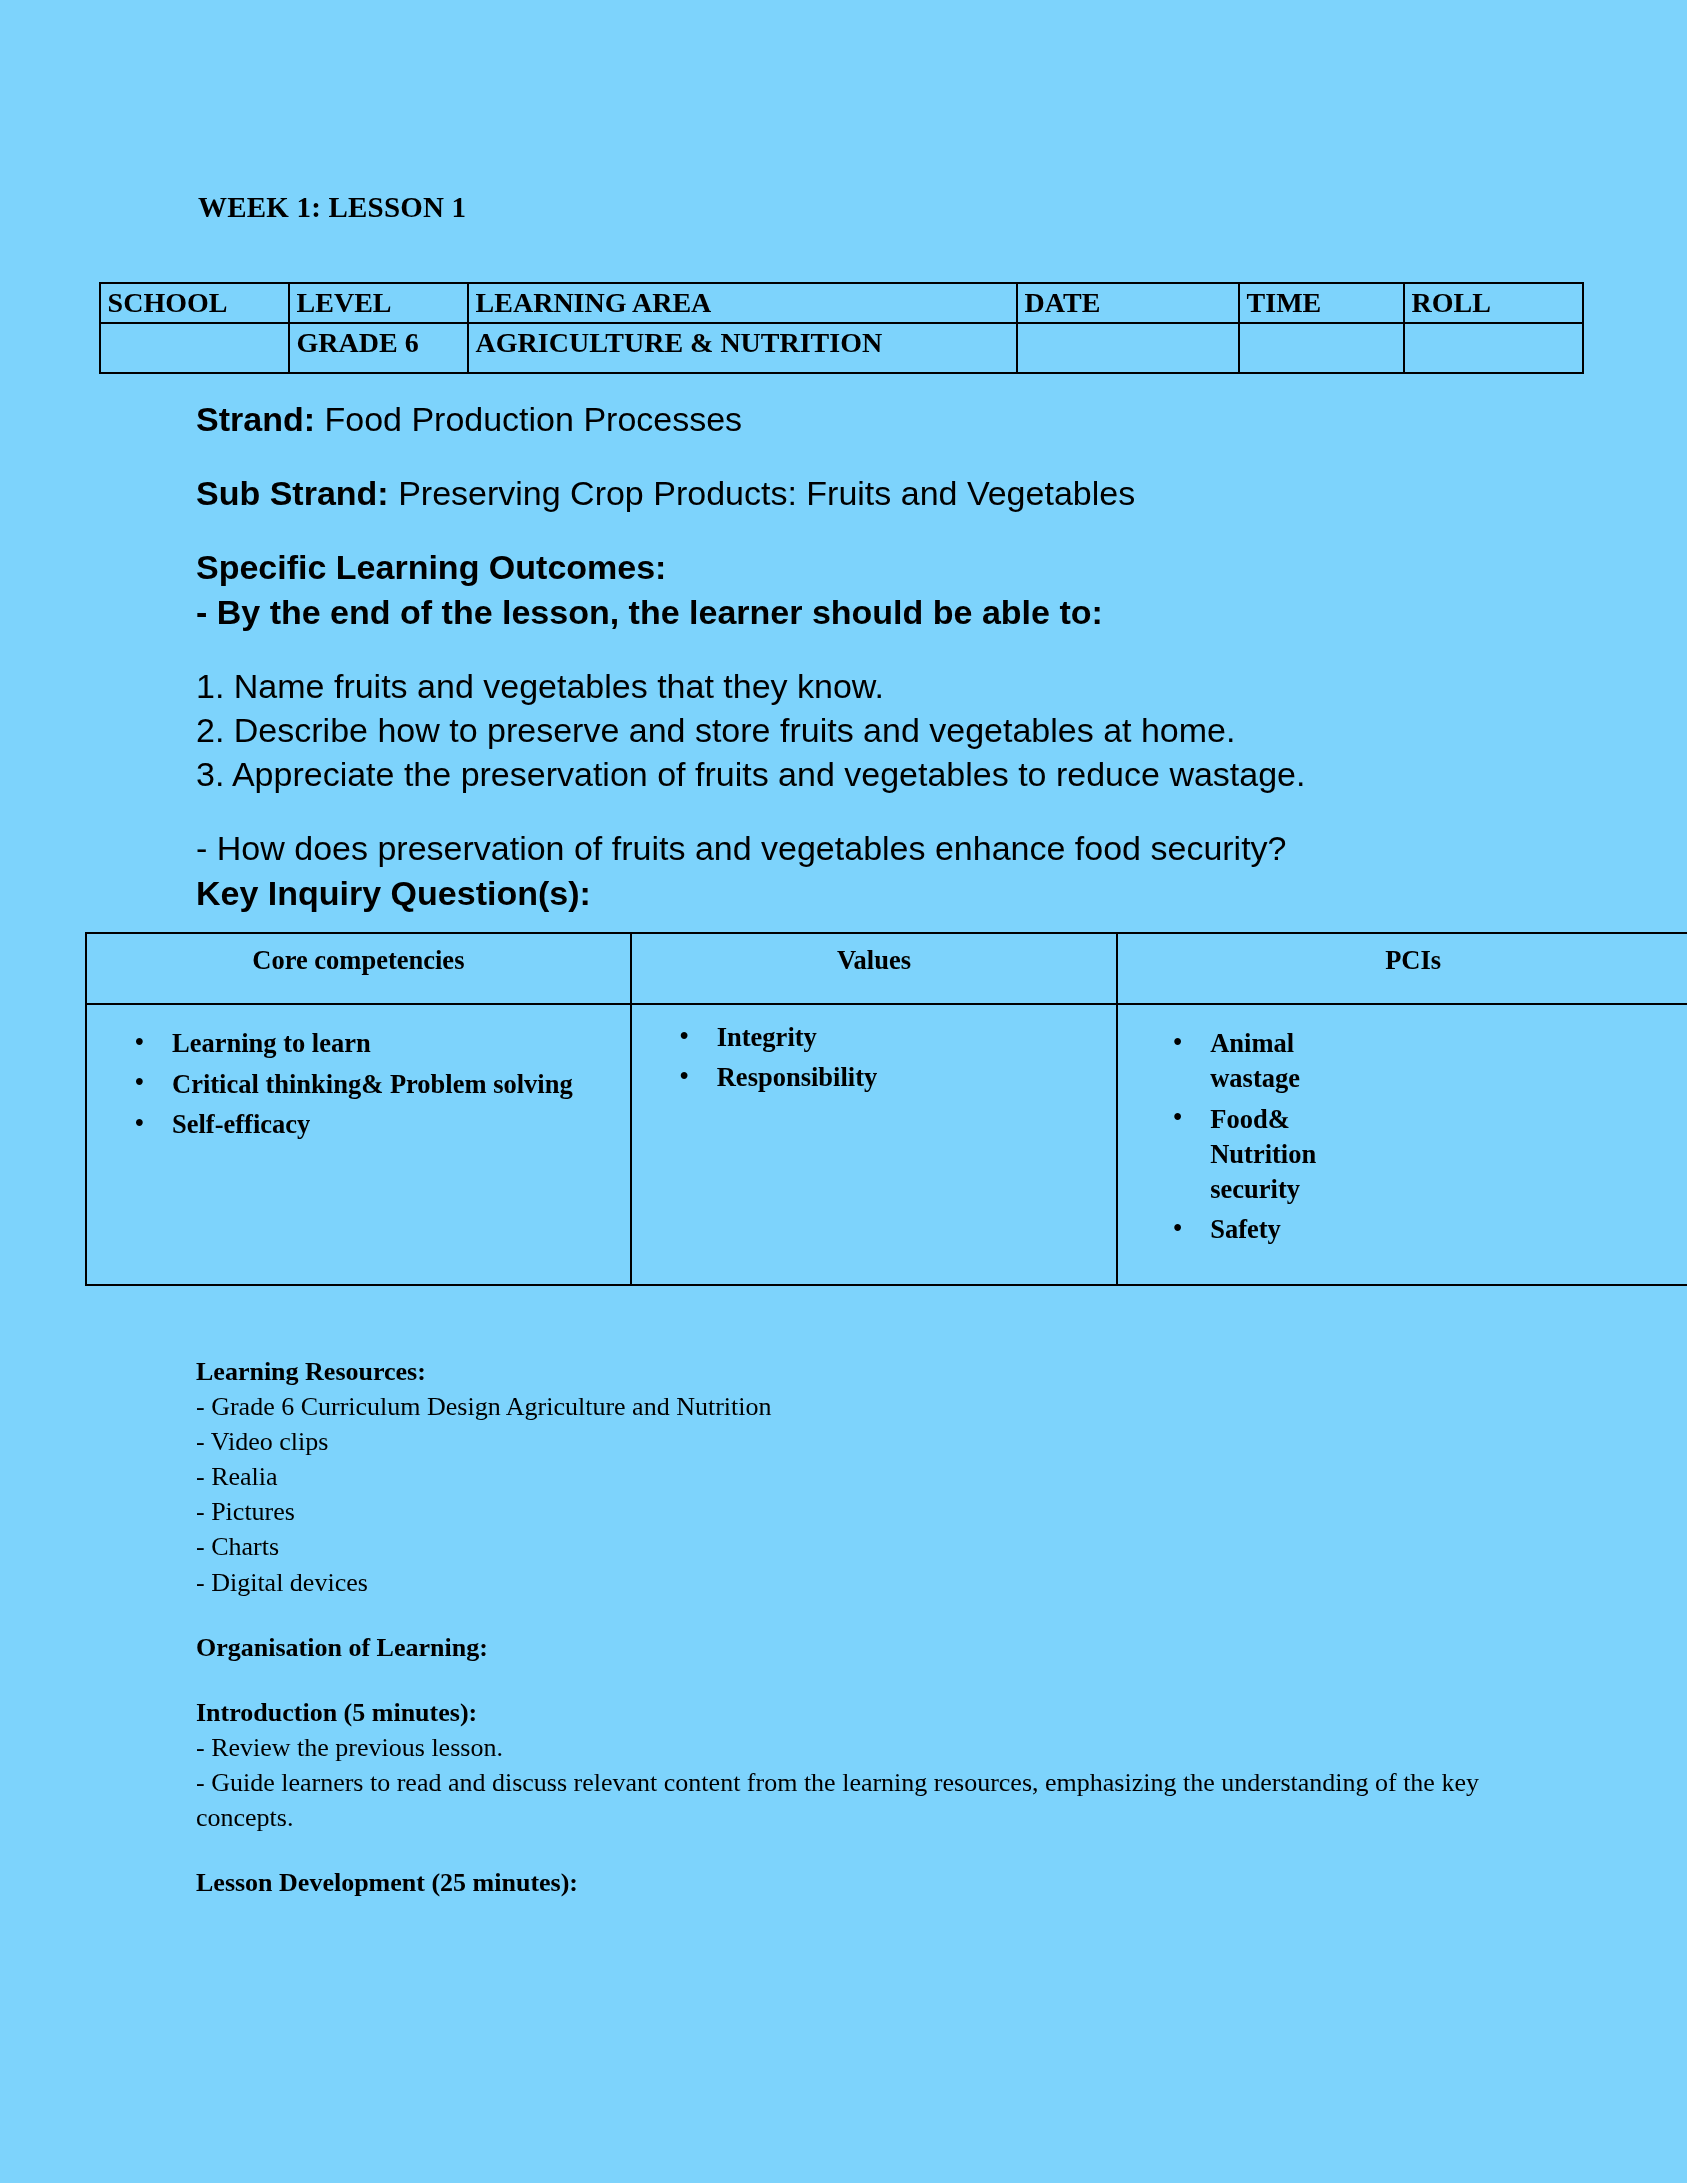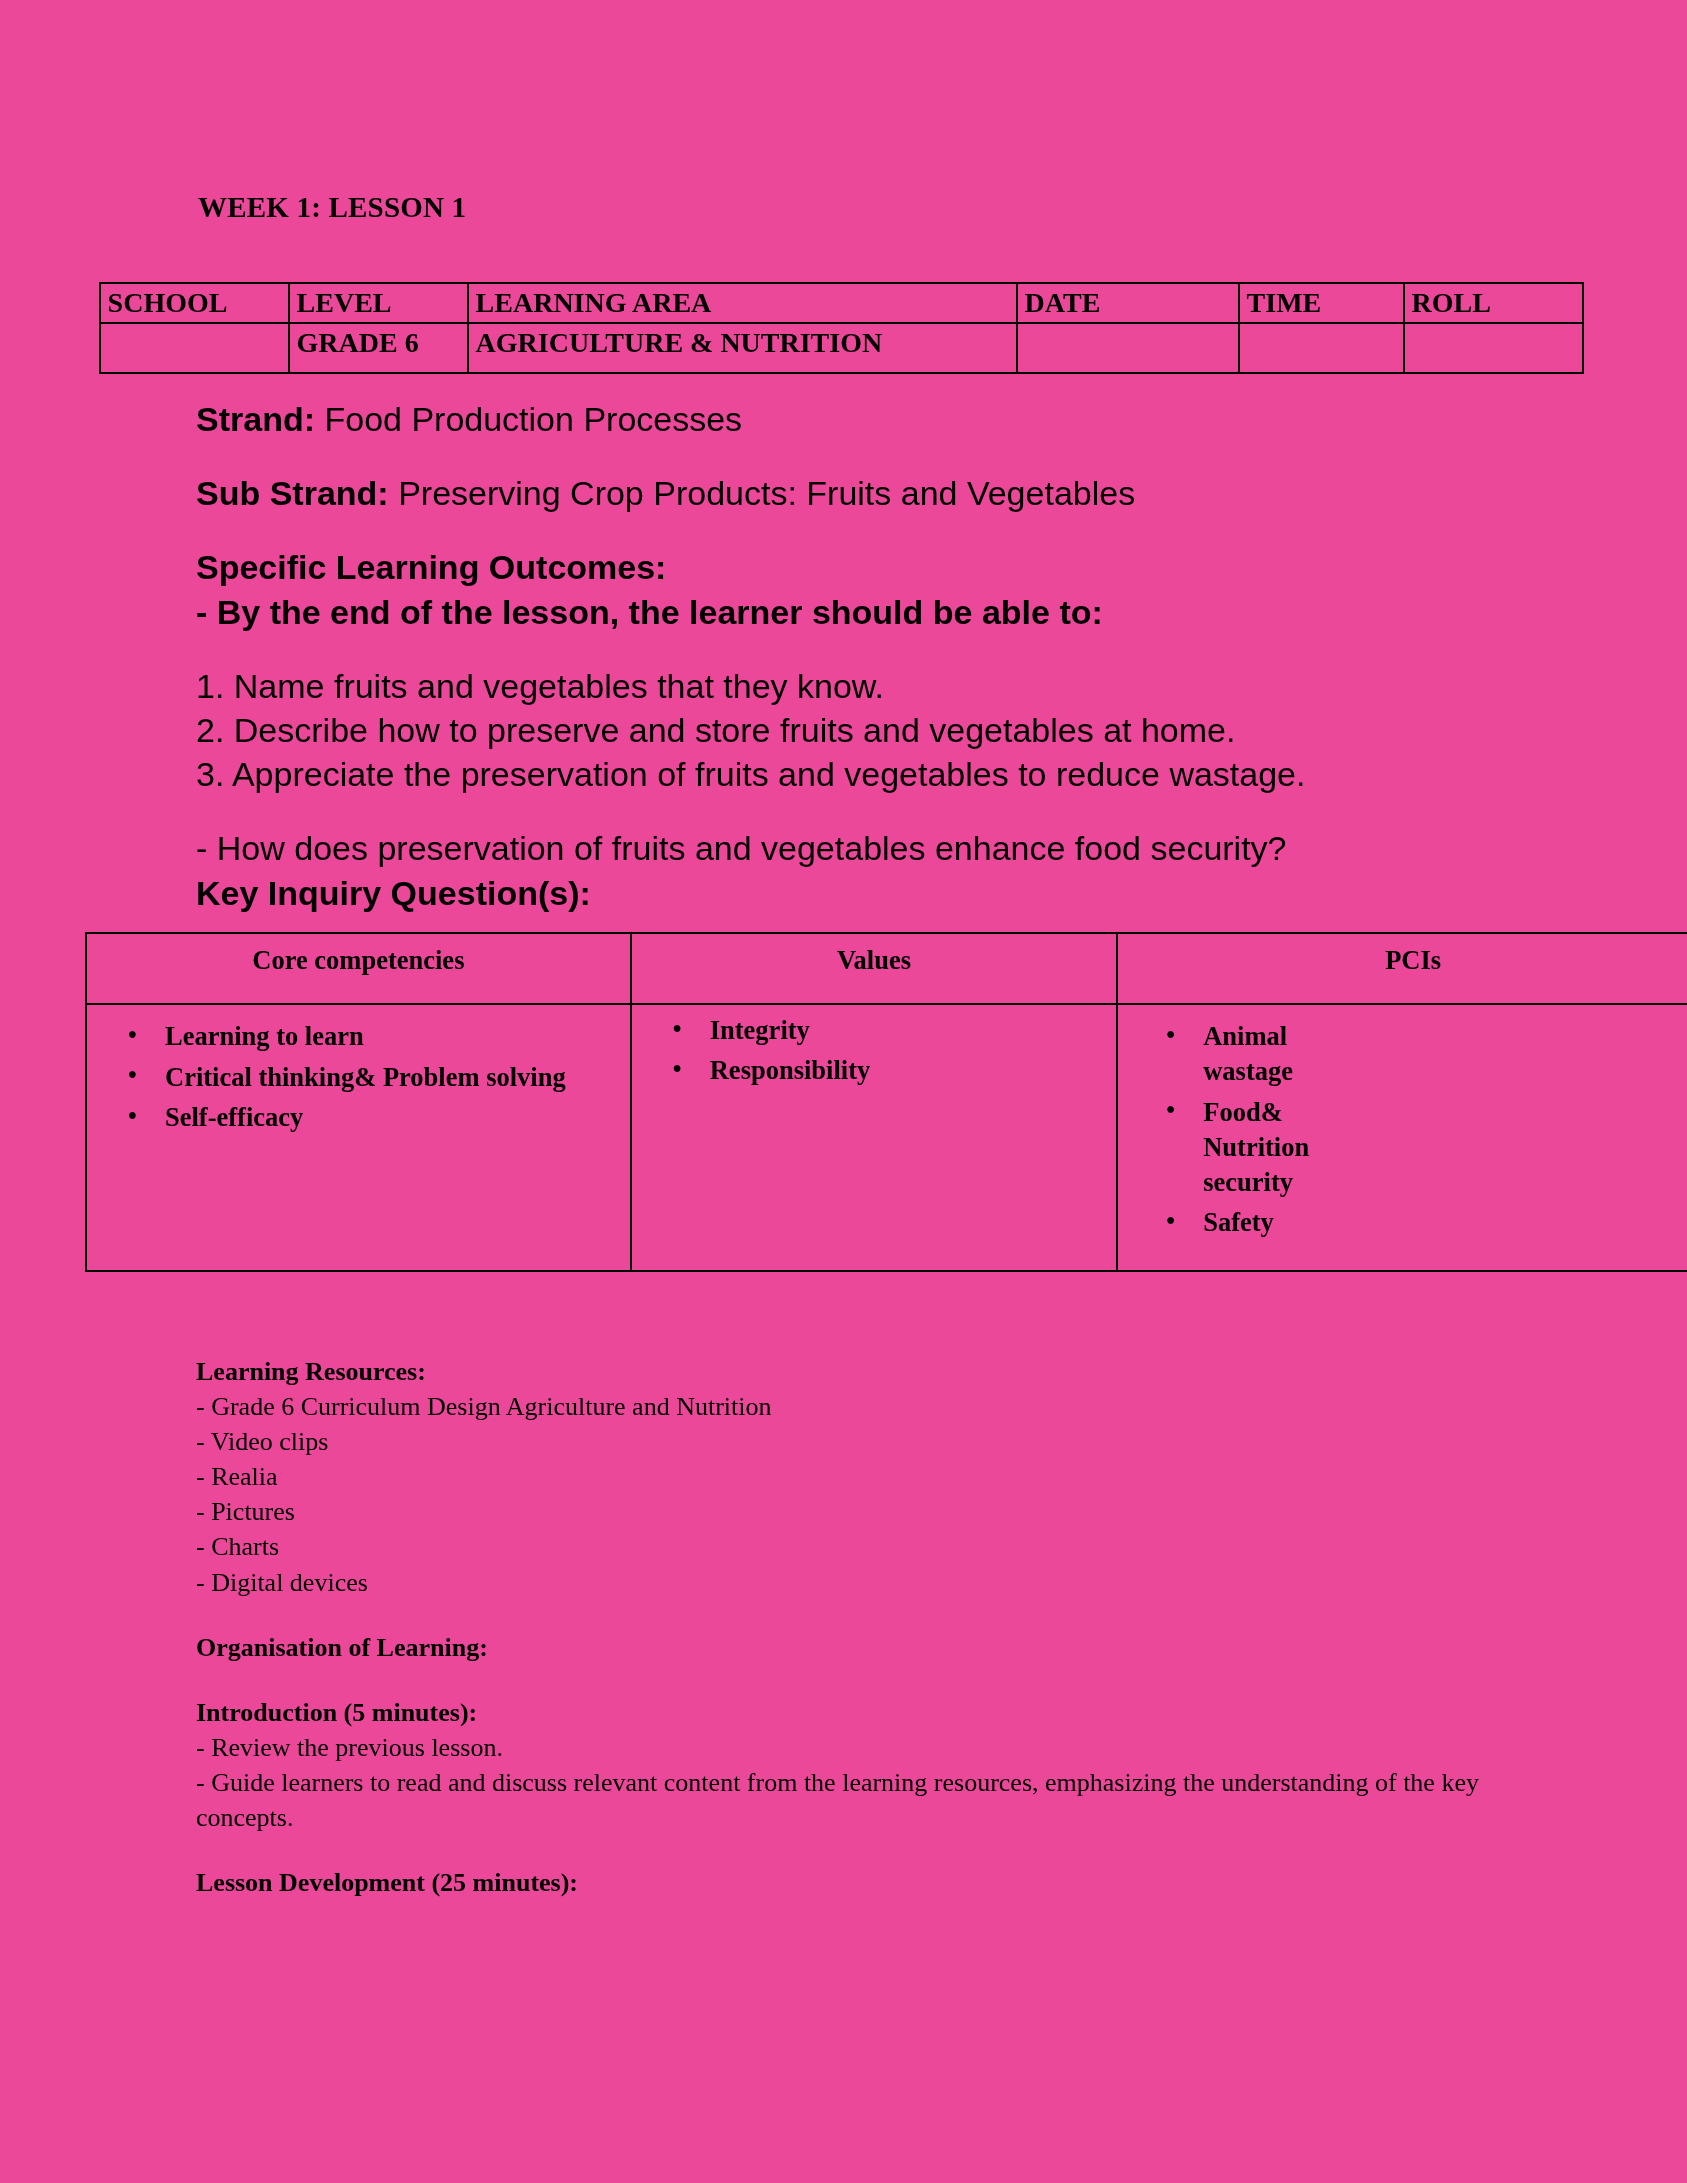--- a/index.html
+++ b/index.html
@@ -12,21 +12,21 @@
     height: 2183px;
     position: relative;
     font-family: "Liberation Sans", sans-serif;
     color: #000000;
     overflow: hidden;
   }
 
   .page {
     position: absolute;
     inset: 0;
-    background: #ec4899;
+    background: #7dd3fc;
   }
 
   
   .doc-title {
     position: absolute;
     left: 198px;
     top: 191px;
     font-family: "Liberation Serif", serif;
     font-weight: bold;
     font-size: 29px;
@@ -106,21 +106,21 @@
     vertical-align: top;
   }
   table.t2 th {
     text-align: center;
     font-weight: bold;
     padding: 10.6px 5.3px 5.3px 5.3px;
     height: 53px;
     vertical-align: top;
   }
   table.t2 td.cell {
-    padding: 0;
+    padding: 7px;
     height: 265px;
   }
   .col-core { width: 533px; }
   .col-val  { width: 476px; }
   .col-pci  { width: 579px; }
 
   ul.bul {
     margin: 14.6px 0 0 0;
     padding-left: 78px;
     list-style: none;

